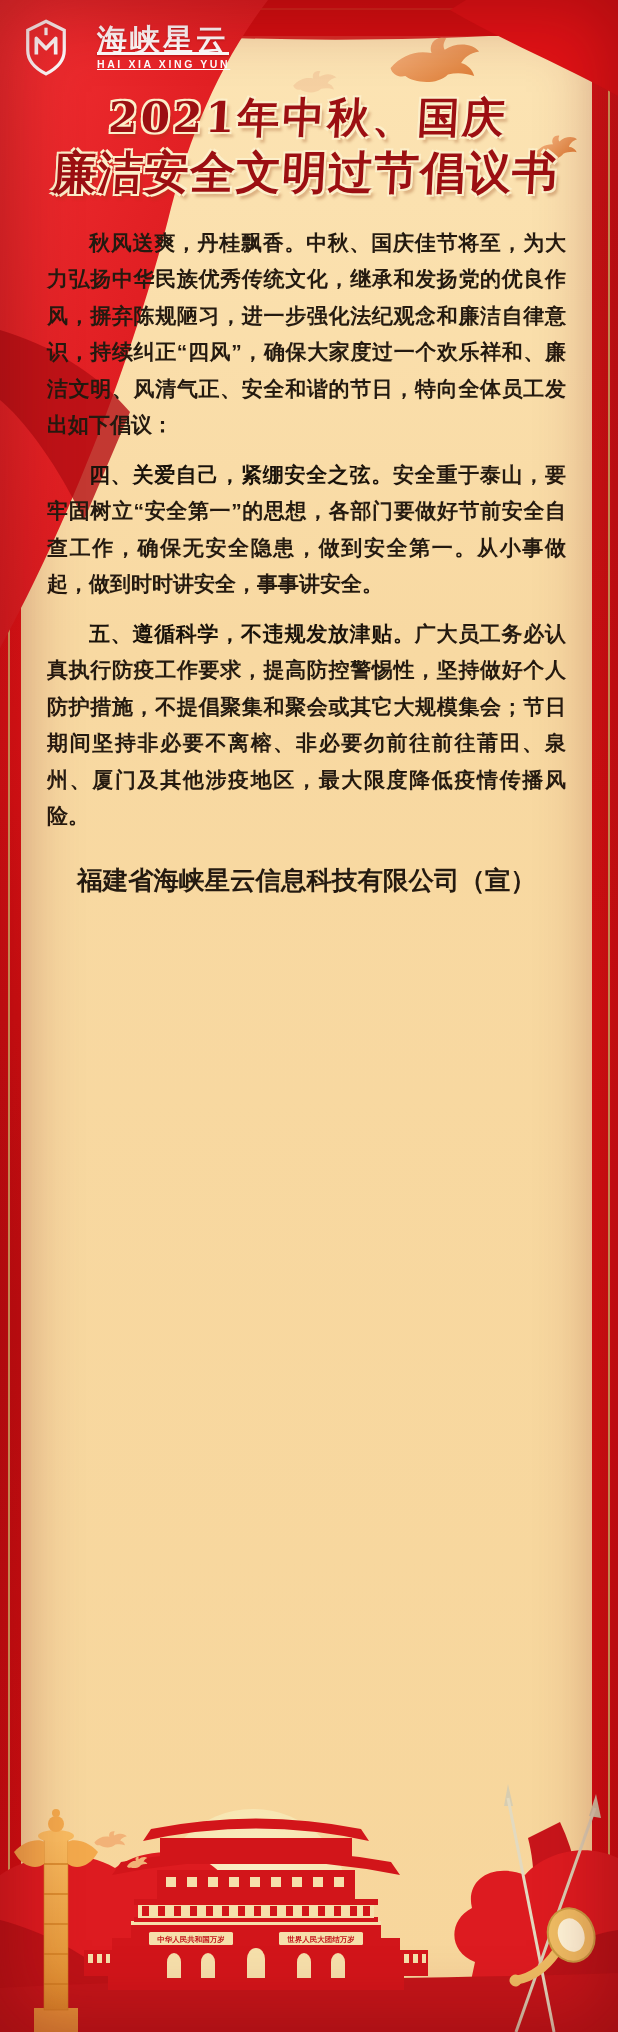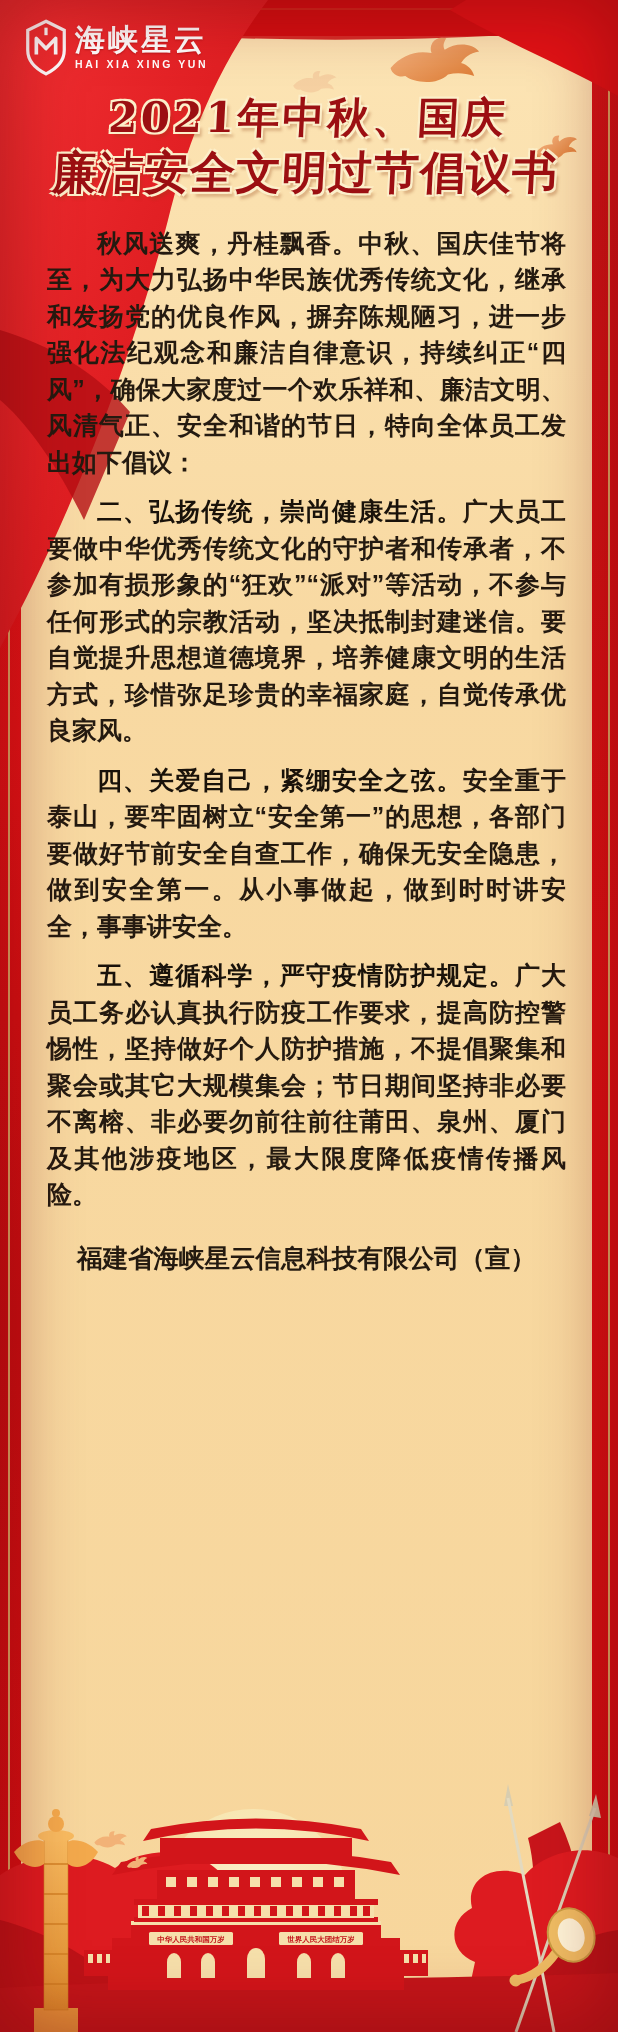--- a/index.html
+++ b/index.html
@@ -19,36 +19,36 @@
     position:absolute;left:8px;top:8px;right:8px;bottom:8px;
     border:2px solid #dcab67;z-index:1;
   }
   .panel{
     position:absolute;left:21px;top:36px;right:26px;bottom:10px;z-index:2;
     background:linear-gradient(180deg,#fce4b4 0%,#f8d9a2 30%,#f7d69c 100%);
   }
   .top-art{position:absolute;left:0;top:0;z-index:3;pointer-events:none;}
   .footer-art{position:absolute;left:0;bottom:0;z-index:5;pointer-events:none;}
   .logo{
-    position:absolute;left:20px;top:18px;z-index:6;display:flex;align-items:center;gap:3px;color:#fff;
+    position:absolute;left:20px;top:18px;z-index:6;display:flex;align-items:center;gap:25px;color:#fff;text-decoration:underline;
   }
   .logo-zh{font-size:30px;font-weight:900;letter-spacing:3px;line-height:1.05;text-shadow:0 1px 2px rgba(120,0,0,.4);}
   .logo-en{font-size:10.5px;font-weight:700;letter-spacing:2.6px;margin-top:2px;}
   .content{
     position:absolute;left:21px;top:36px;right:26px;z-index:4;
     padding:56px 26px 0 26px;color:#241a10;
   }
   .title{margin:0 0 24px 0;text-align:center;transform:skewX(-3deg);
     color:#9c0f12;font-family:"DejaVu Serif",serif;font-weight:900;
     text-shadow:2px 2px 0 #fcefca,-2px -2px 0 #fcefca,2px -2px 0 #fcefca,-2px 2px 0 #fcefca,4px 5px 3px rgba(146,62,20,.30);
   }
   .title .t1{display:block;font-size:42px;letter-spacing:3px;line-height:1.25;}
   .title .t2{display:block;font-size:45px;letter-spacing:1px;line-height:1.25;}
   .para{
-    margin:0 0 13px 0;font-size:25px;line-height:36.5px;font-weight:600;
+    margin:0 0 13px 0;font-size:21px;line-height:36.5px;font-weight:600;
     text-align:justify;text-justify:inter-character;word-break:break-all;
     text-indent:2em;
   }
   .sec-head{font-weight:900;color:#19120a;}
   .signature{margin:28px 0 0 0;font-size:25.5px;font-weight:600;text-align:center;text-indent:0;}
 </style>
 </head>
 <body>
 
 <div class="poster">
@@ -91,26 +91,25 @@
   </div>
 
   <div class="content">
     <h1 class="title">
       <span class="t1">2021年中秋、国庆</span>
       <span class="t2">廉洁安全文明过节倡议书</span>
     </h1>
     <p class="para">秋风送爽，丹桂飘香。中秋、国庆佳节将至，为大力弘扬中华民族优秀传统文化，继承和发扬党的优良作风，摒弃陈规陋习，进一步强化法纪观念和廉洁自律意识，持续纠正“四风”，确保大家度过一个欢乐祥和、廉洁文明、风清气正、安全和谐的节日，特向全体员工发出如下倡议：</p>
     <div id="sections">
 
-    <p class="para"><b class="sec-head">二、弘扬传统，崇尚健康生活。</b><span>广大员工要做中华优秀传统文化的守护者和传承者，不参加有损形象的“狂欢”“派对”等活动，不参与任何形式的宗教活动，坚决抵制封建迷信。要自觉提升思想道德境界，培养健康文明的生活方式，珍惜弥足珍贵的幸福家庭，自觉传承优良家风。</span></p>
 
 
     <p class="para"><b class="sec-head">四、关爱自己，紧绷安全之弦。</b><span>安全重于泰山，要牢固树立“安全第一”的思想，各部门要做好节前安全自查工作，确保无安全隐患，做到安全第一。从小事做起，做到时时讲安全，事事讲安全。</span></p>
 
-    <p class="para"><b class="sec-head">五、遵循科学，严守疫情防护规定。</b><span>广大员工务必认真执行防疫工作要求，提高防控警惕性，坚持做好个人防护措施，不提倡聚集和聚会或其它大规模集会；节日期间坚持非必要不离榕、非必要勿前往前往莆田、泉州、厦门及其他涉疫地区，最大限度降低疫情传播风险。</span></p>
+    <p class="para"><b class="sec-head">五、遵循科学，不违规发放津贴。</b><span>广大员工务必认真执行防疫工作要求，提高防控警惕性，坚持做好个人防护措施，不提倡聚集和聚会或其它大规模集会；节日期间坚持非必要不离榕、非必要勿前往前往莆田、泉州、厦门及其他涉疫地区，最大限度降低疫情传播风险。</span></p>
   </div>
     <p class="signature">福建省海峡星云信息科技有限公司（宣）</p>
   </div>
 
   <svg class="footer-art" width="618" height="252" viewBox="0 0 618 252">
     <defs>
       <linearGradient id="goldV" x1="0" y1="0" x2="0" y2="1">
         <stop offset="0" stop-color="#f8bb60"></stop>
           <stop offset="1" stop-color="#df8c2c"></stop>
       </linearGradient>

